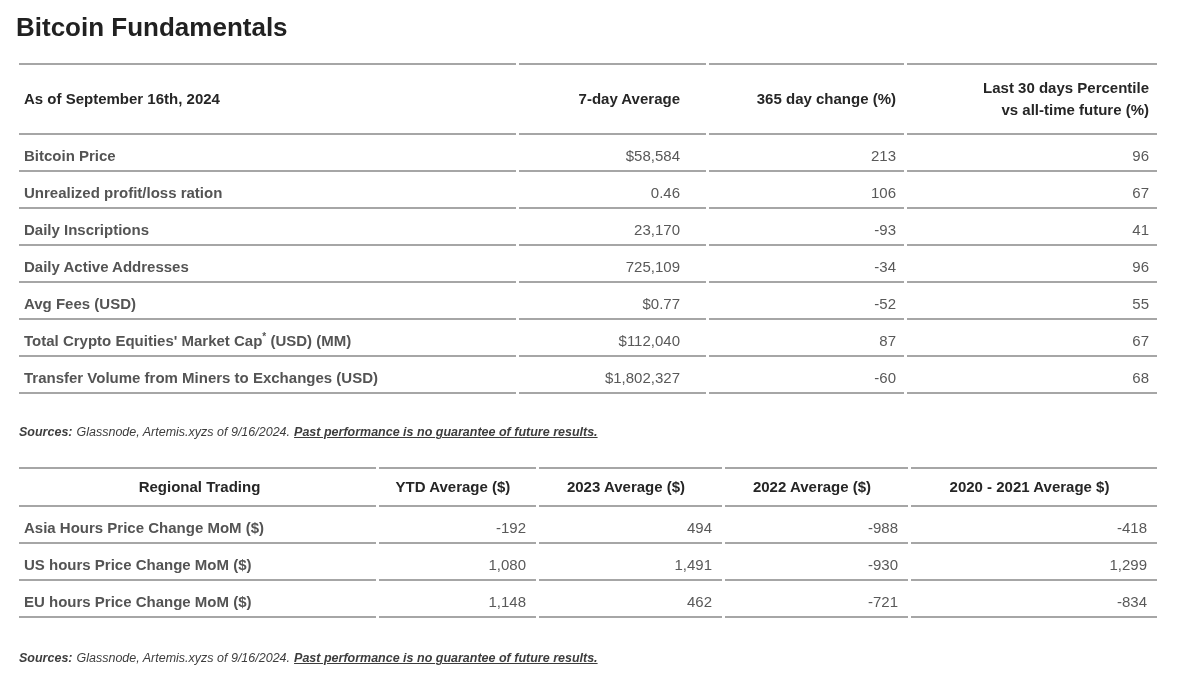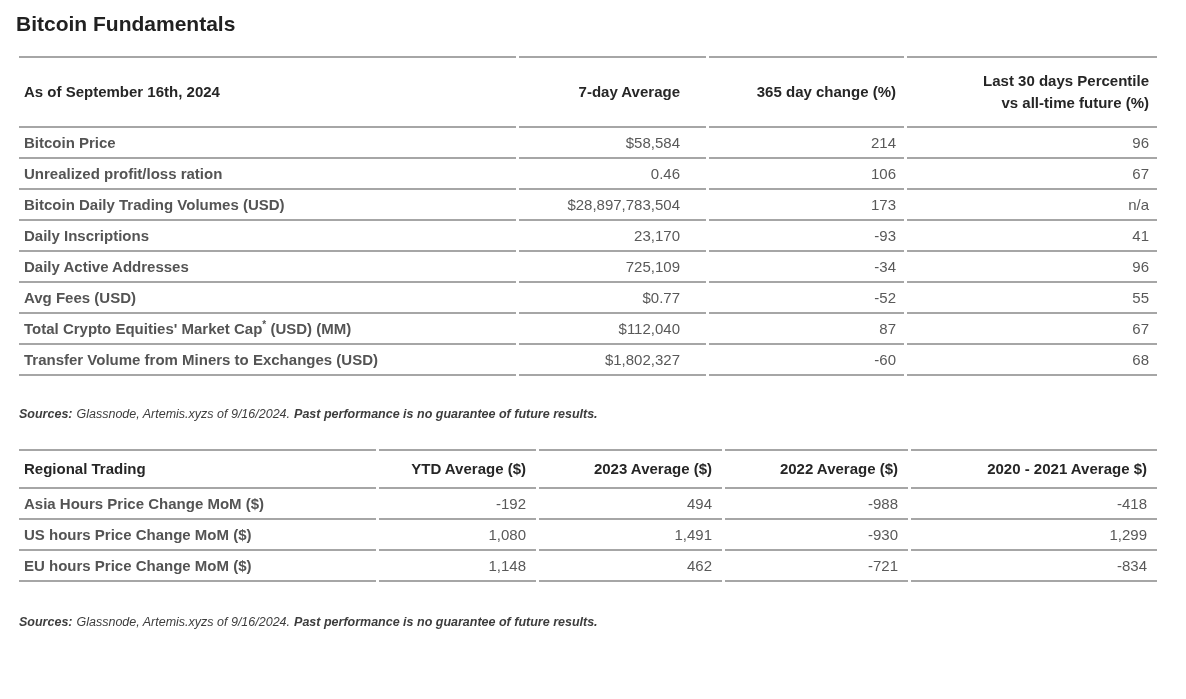--- a/index.html
+++ b/index.html
@@ -6,21 +6,21 @@
   html, body { margin: 0; padding: 0; background: #ffffff; }
   body {
     width: 1186px; height: 699px;
     font-family: "Liberation Sans", sans-serif;
     color: #595959;
     overflow: hidden;
   }
   .page { padding: 12px 26px 0 16px; }
 
   .page-title {
-    font-size: 21px;
+    font-size: 26px;
     font-weight: 700;
     color: #212121;
     margin: 0 0 13px 0;
   }
 
   table {
     border-collapse: separate;
     border-spacing: 3px 0;
     table-layout: fixed;
     margin-top: 20px;
@@ -30,50 +30,50 @@
     color: #262626;
     font-weight: 700;
     border-top: 2px solid #a6a6a6;
     border-bottom: 2px solid #a6a6a6;
     text-align: right;
   }
   td {
     color: #595959;
     border-bottom: 2px solid #a6a6a6;
     text-align: right;
-    padding-top: 5px;
+    padding-top: 11px;
     padding-bottom: 4px;
     line-height: 20px;
     white-space: nowrap;
   }
   th:first-child, td:first-child { text-align: left; padding-left: 5px; }
   td:first-child { font-weight: 700; color: #545454; }
 
   
   .t1 th { line-height: 22px; padding-top: 12px; padding-bottom: 12px; }
   .t1 th:nth-child(2), .t1 td:nth-child(2) { padding-right: 26px; }
   .t1 th:nth-child(3), .t1 td:nth-child(3) { padding-right: 8px; }
   .t1 th:nth-child(4), .t1 td:nth-child(4) { padding-right: 8px; }
 
   
   .t2 { margin-top: 27px; }
-  .t2 th { line-height: 22px; padding-top: 7px; padding-bottom: 7px; }
+  .t2 th { line-height: 22px; padding-top: 7px; padding-bottom: 7px; text-align: center; }
   .t2 th:nth-child(n+2), .t2 td:nth-child(n+2) { padding-right: 10px; }
 
   sup.star { font-size: 10px; line-height: 0; vertical-align: super; }
 
   .sources {
     margin: 30px 0 0 3px;
     font-size: 12.5px;
     font-style: italic;
     color: #3d3d3d;
     line-height: 16px;
   }
   .sources .src-label { font-weight: 700; margin-right: 4px; }
-  .sources .src-em { font-weight: 700; margin-left: 4px; }
+  .sources .src-em { font-weight: 700; margin-left: 4px; text-decoration: underline; }
 </style>
 </head>
 <body>
 
 <div class="page">
 
   <h1 class="page-title">Bitcoin Fundamentals</h1>
 
   <table class="t1">
     <colgroup>
@@ -87,34 +87,28 @@
         <th>As of September 16th, 2024</th>
         <th>7-day Average</th>
         <th>365 day change (%)</th>
         <th><span>Last 30 days Percentile</span><br><span>vs all-time future (%)</span></th>
       </tr>
     </thead>
     <tbody>
       <tr>
         <td>Bitcoin Price</td>
         <td>$58,584</td>
-        <td>214</td>
+        <td>213</td>
         <td>96</td>
       </tr>
       <tr>
         <td>Unrealized profit/loss ration</td>
         <td>0.46</td>
         <td>106</td>
         <td>67</td>
-      </tr>
-      <tr>
-        <td>Bitcoin Daily Trading Volumes (USD)</td>
-        <td>$28,897,783,504</td>
-        <td>173</td>
-        <td>n/a</td>
       </tr>
       <tr>
         <td>Daily Inscriptions</td>
         <td>23,170</td>
         <td>-93</td>
         <td>41</td>
       </tr>
       <tr>
         <td>Daily Active Addresses</td>
         <td>725,109</td>

